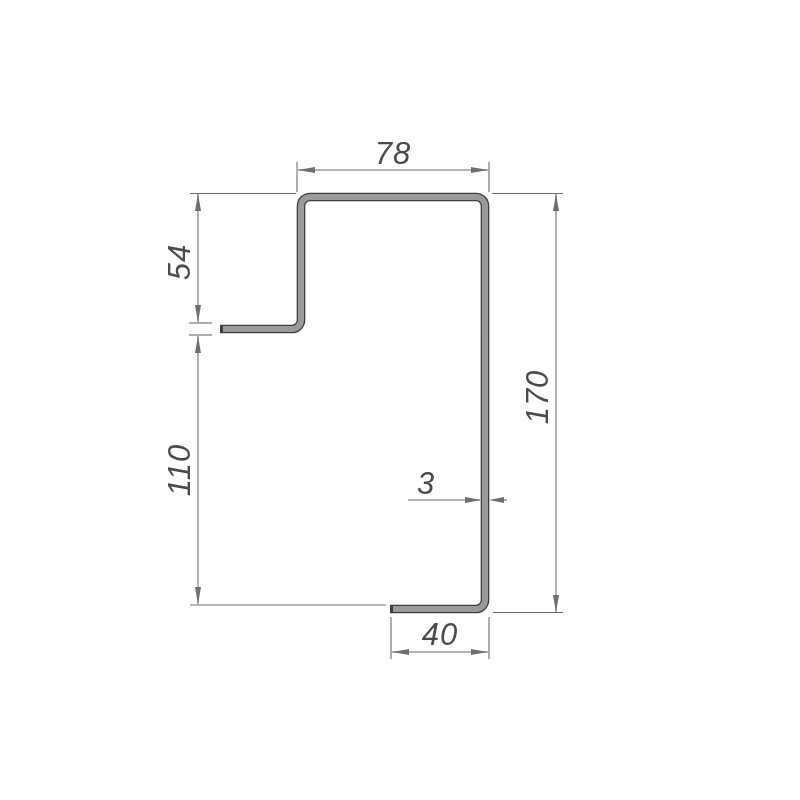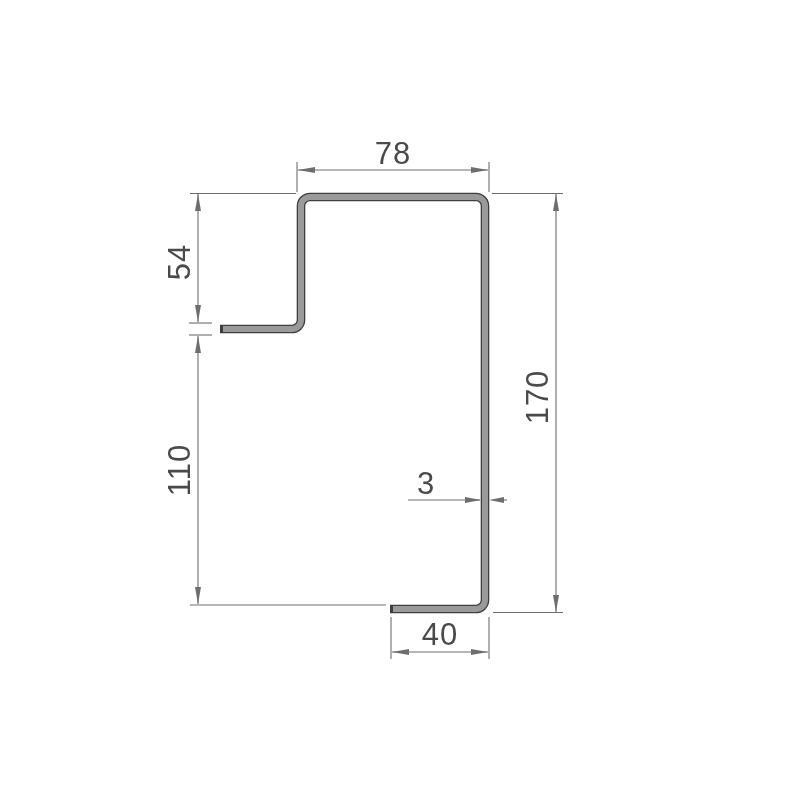--- a/index.html
+++ b/index.html
@@ -8,20 +8,21 @@
     width: 800px;
     height: 800px;
     background: #ffffff;
     font-family: "Liberation Sans", sans-serif;
     overflow: hidden;
   }
   .canvas-wrap {
     width: 788px;
     height: 800px;
     position: relative;
+    font-style: italic;
   }
   svg text {
     font-family: "Liberation Sans", "DejaVu Sans", sans-serif;
     font-size: 31px;
     letter-spacing: 1px;
   }
 </style>
 </head>
 <body>
 

